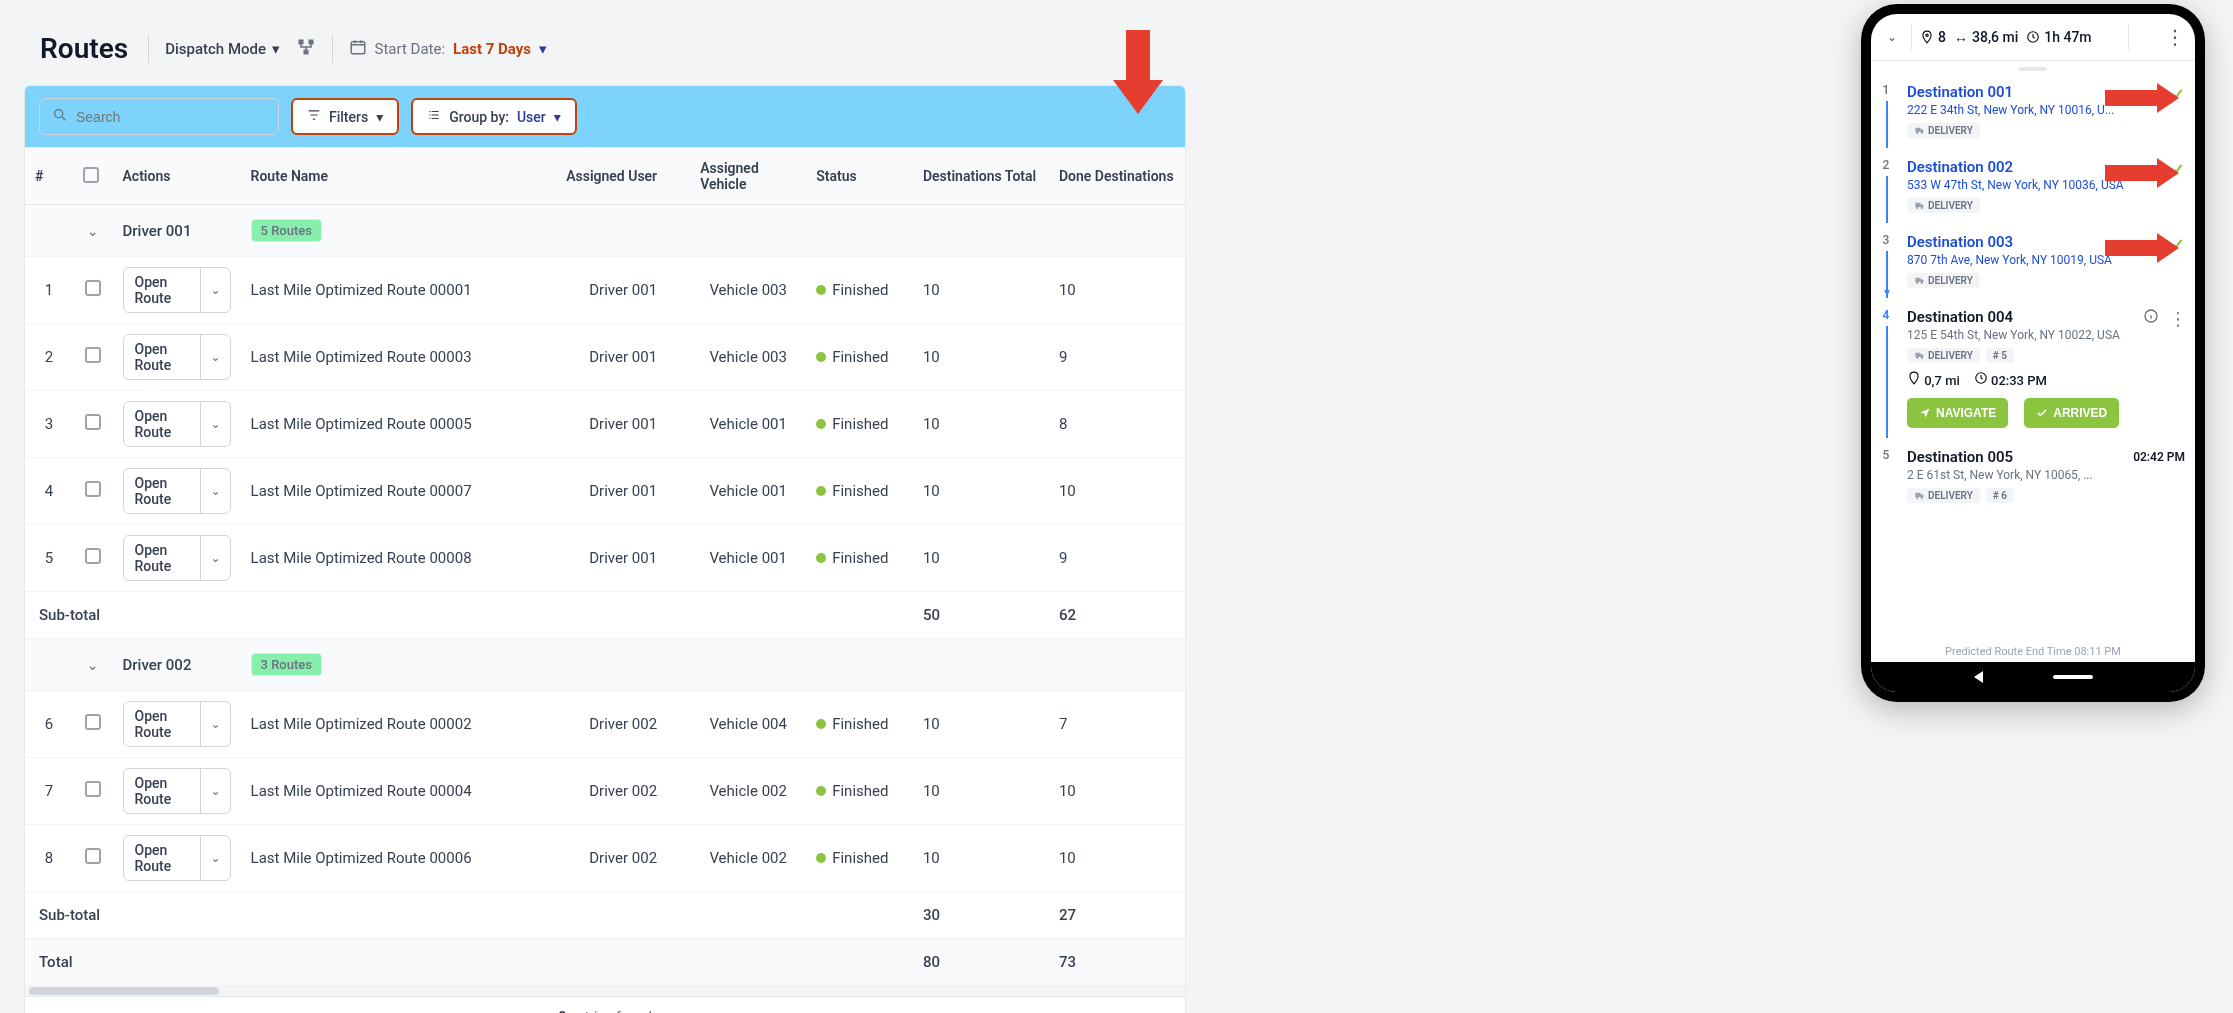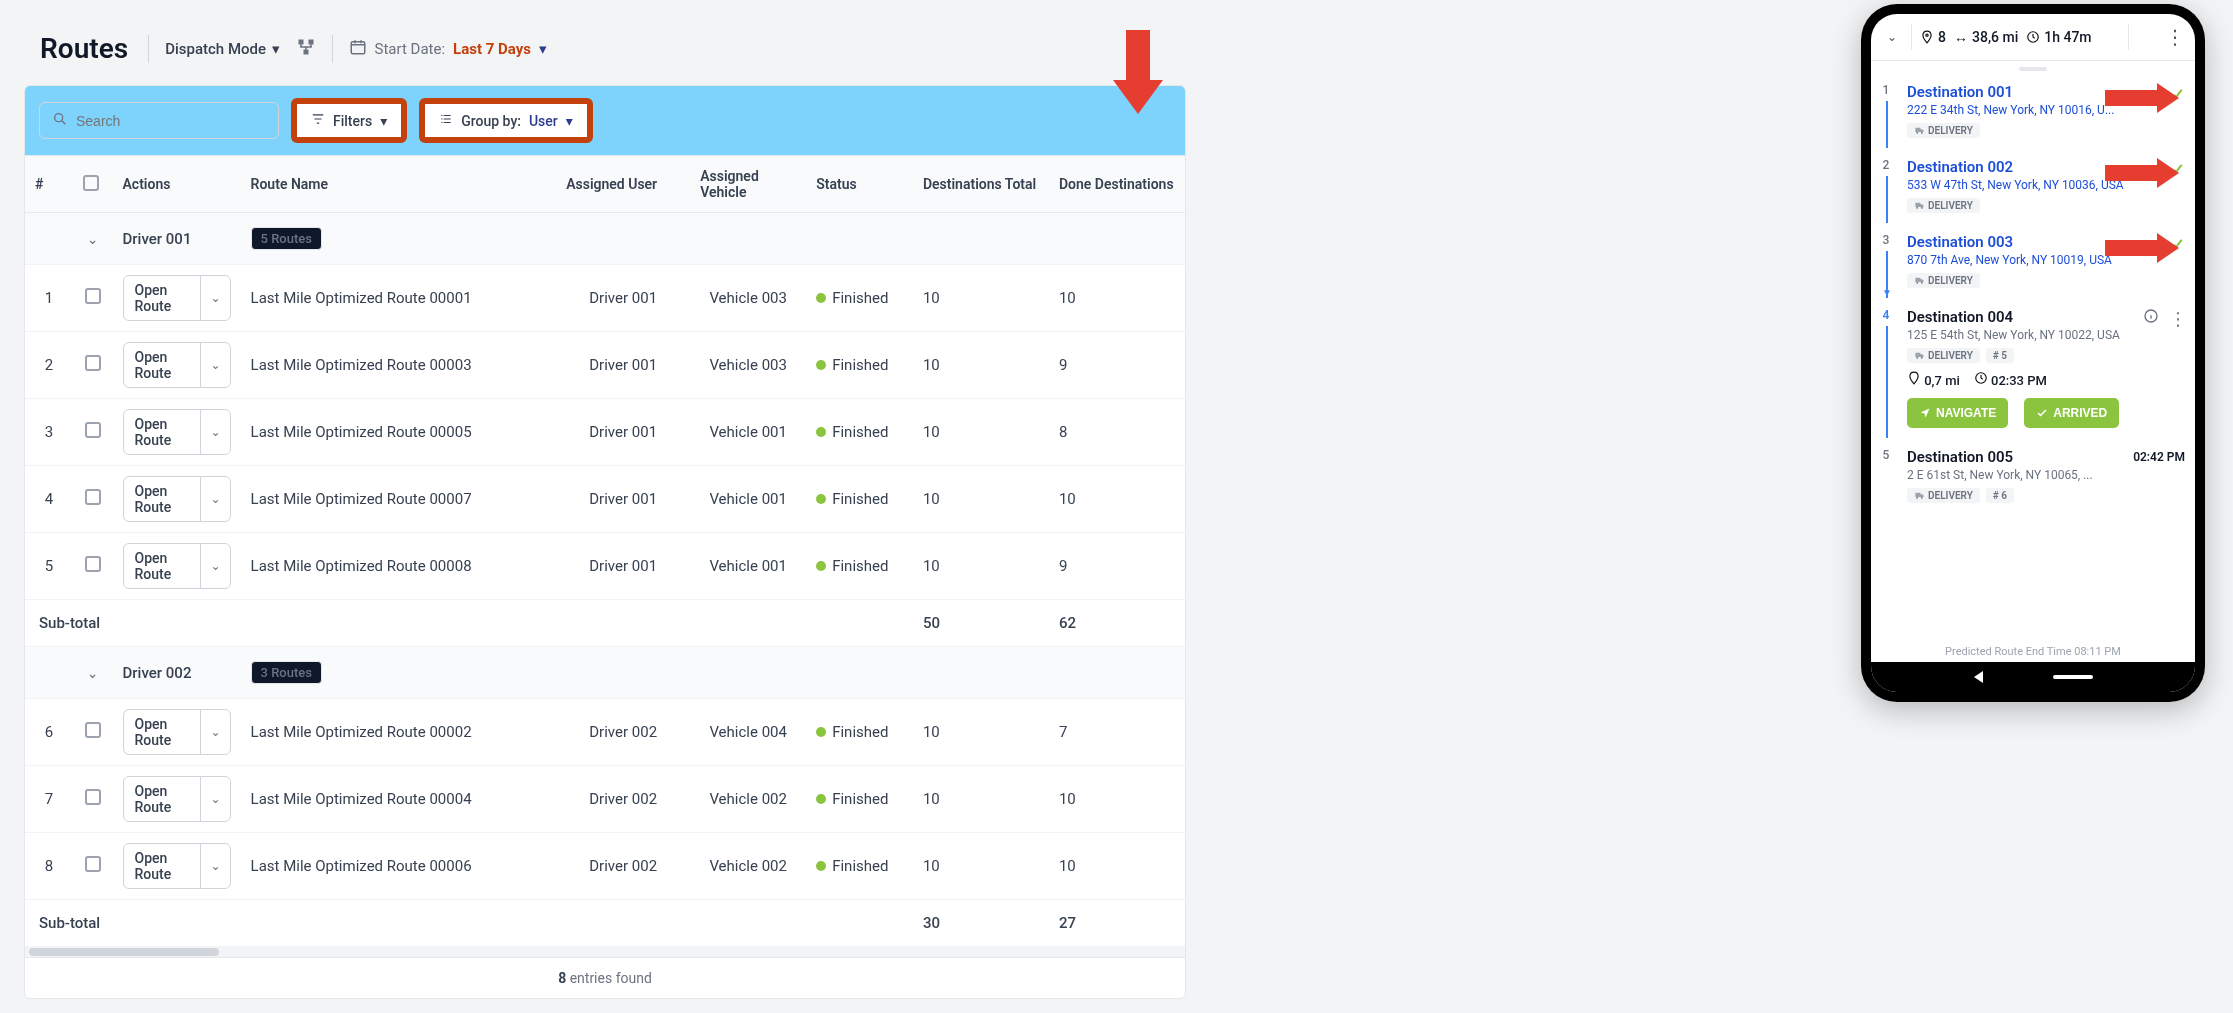--- a/index.html
+++ b/index.html
@@ -16,42 +16,42 @@
 .dispatch-mode { display: flex; align-items: center; gap: 6px; color: #374151; font-weight: 500; cursor: pointer; font-size: 15px; }
 .orgchart-icon { color: #6b7280; font-size: 18px; }
 .date-segment { display: flex; align-items: center; gap: 8px; color: #6b7280; font-size: 15px; }
 .date-link { color: #c2410c; font-weight: 700; }
 
 .card { background: #fff; border: 1px solid #e5e7eb; border-radius: 6px; overflow: hidden; width: 1162px; }
 
 .toolbar { display: flex; align-items: center; gap: 12px; padding: 12px 14px; border-bottom: 1px solid #e5e7eb; background: #7dd3fc; }
 .search-box { display: flex; align-items: center; gap: 8px; border: 1px solid #d1d5db; border-radius: 6px; padding: 8px 12px; width: 240px; color: #6b7280; }
 .search-box input { border: none; outline: none; flex: 1; font-size: 14px; color: #374151; background: transparent; }
-.pill-btn { display: flex; align-items: center; gap: 8px; border: 6px solid #c2410c; border-radius: 6px; padding: 8px 14px; background: #fff; cursor: pointer; color: #374151; font-weight: 500; font-size: 14px; }
+.pill-btn { display: flex; align-items: center; gap: 8px; border: 2px solid #c2410c; border-radius: 6px; padding: 8px 14px; background: #fff; cursor: pointer; color: #374151; font-weight: 500; font-size: 14px; }
 .groupby-user { color: #2c3c8f; }
 
 .table { width: 100%; border-collapse: collapse; }
 .table th { background: #f9fafb; border-bottom: 1px solid #e5e7eb; text-align: left; padding: 12px 10px; font-weight: 600; font-size: 14px; color: #374151; }
 .table td { border-bottom: 1px solid #f1f3f5; padding: 10px 10px; font-size: 15px; color: #374151; vertical-align: middle; }
 .col-num { width: 50px; text-align: center; }
 .col-chk { width: 40px; text-align: center; }
 .col-act { width: 130px; }
 .col-name { width: 340px; }
 .col-user { width: 140px; text-align: center; }
 .col-veh { width: 120px; text-align: center; }
 .col-status { width: 110px; }
 .col-dt { width: 140px; }
 .col-dd { width: 140px; }
 
 .chk { width: 16px; height: 16px; border: 2px solid #9ca3af; border-radius: 3px; display: inline-block; cursor: pointer; }
 
 .group-row { background: #f9fafb; }
 .group-row td { font-weight: 500; color: #374151; padding: 14px 10px; }
 .chevron { color: #6b7280; cursor: pointer; font-size: 14px; }
-.routes-badge { background: #0f172a; border: 1px solid #e5e7eb; border-radius: 4px; padding: 3px 9px; font-size: 13px; color: #6b7280; display: inline-block; }
+.routes-badge { background: #86efac; border: 1px solid #e5e7eb; border-radius: 4px; padding: 3px 9px; font-size: 13px; color: #6b7280; display: inline-block; }
 
 .open-route-btn { display: inline-flex; align-items: stretch; border: 1px solid #d1d5db; border-radius: 6px; overflow: hidden; background: #fff; }
 .open-route-btn .lbl { padding: 6px 11px; font-weight: 500; cursor: pointer; font-size: 14px; }
 .open-route-btn .caret { padding: 6px 9px; border-left: 1px solid #d1d5db; cursor: pointer; color: #6b7280; font-size: 12px; display: flex; align-items: center; }
 
 .status-dot { width: 10px; height: 10px; background: #8bc43f; border-radius: 50%; display: inline-block; margin-right: 6px; }
 
 .subtotal-row td { font-weight: 500; color: #374151; padding: 14px 10px; }
 .total-row td { background: #f9fafb; font-weight: 500; padding: 14px 10px; }
 
@@ -341,20 +341,25 @@
       <td class="col-veh">Vehicle 002</td>
       <td class="col-status"><span class="status-dot"></span>Finished</td>
       <td class="col-dt">10</td>
       <td class="col-dd">10</td>
             </tr>
             <tr class="subtotal-row">
               <td colspan="7" style="padding-left:14px">Sub-total</td>
     <td class="col-dt">30</td>
               <td class="col-dd">27</td>
             </tr>
+            <tr class="total-row">
+              <td colspan="7" style="padding-left:14px">Total</td>
+  <td class="col-dt">80</td>
+              <td class="col-dd">73</td>
+            </tr>
           </tbody>
       </table>
 
       <div class="scrollbar-strip">
         <div class="scrollbar-thumb"></div>
       </div>
 
       <div class="footer-entries">
         <b>8</b><span> entries found</span>
       </div>

